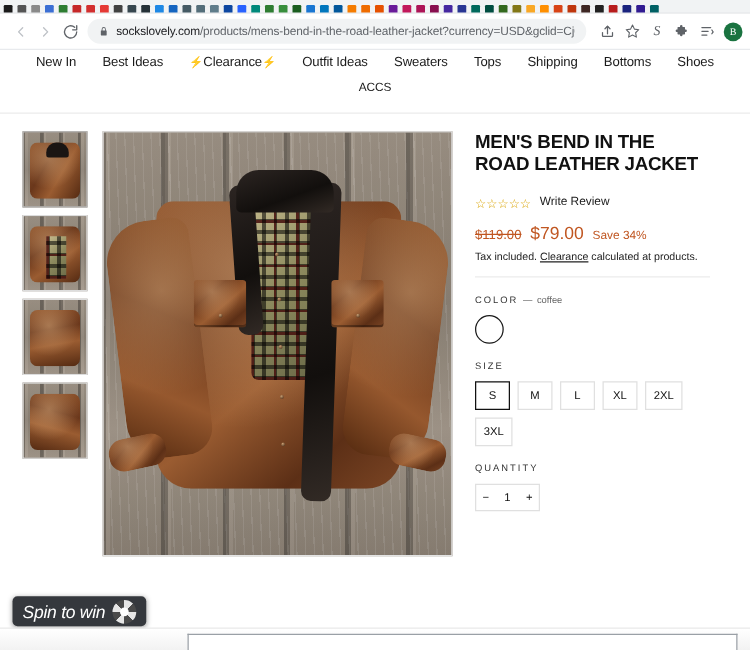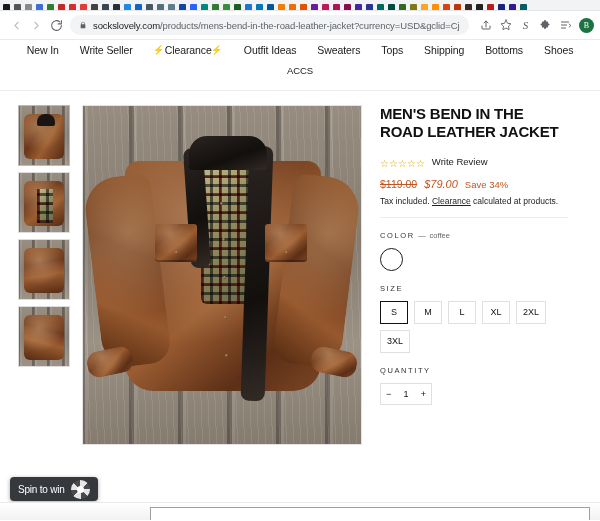--- a/index.html
+++ b/index.html
@@ -152,21 +152,21 @@
   .ptitle{
     font-size:15px; font-weight:700; line-height:1.22; color:#111;
     letter-spacing:-0.2px; text-transform:uppercase;
   }
   .rating{ display:flex; align-items:center; margin-top:11px; gap:2px; }
   .star{ font-size:10px; color:#d9a300; line-height:1; }
   .write-rev{ font-size:9.5px; color:#1a1a1a; margin-left:5px; }
 
   .prices{ margin-top:7px; display:flex; align-items:baseline; gap:7px; }
   .p-was{ font-size:10.5px; color:#c05621; text-decoration:line-through; }
-  .p-now{ font-size:11px; color:#c05621;font-style:italic; }
+  .p-now{ font-size:14px; color:#c05621; }
   .p-save{ font-size:9.5px; color:#c05621; }
 
   .taxline{ margin-top:6px; font-size:8.5px; color:#222; }
   .taxline u{ text-decoration:underline; }
 
   .hr{ height:1px; background:#ececec; margin:11px 0 0; }
 
   .opt-label{
     font-size:7.5px; letter-spacing:1.6px; color:#333; margin-top:13px;
     text-transform:uppercase;
@@ -194,21 +194,21 @@
     padding:0 5px; font-size:9px; color:#111;
   }
   .qty .num{ font-size:9px; }
 
   
   .spin{
     position:absolute; left:10px; bottom:19px; height:24px;
     background:#35383d; border-radius:4px; display:flex; align-items:center;
     padding:0 8px; box-shadow:0 1px 4px rgba(0,0,0,.35);
   }
-  .spin-label{ font-size:10px; color:#fff; letter-spacing:-0.2px; }
+  .spin-label{ font-size:14px; color:#fff; letter-spacing:-0.2px;font-style:italic; }
   .spin-wheel{
     width:19px; height:19px; border-radius:50%; margin-left:6px;
     background:conic-gradient(#e6e6e6 0 45deg,#4a4a4a 45deg 90deg,
       #e6e6e6 90deg 135deg,#4a4a4a 135deg 180deg,
       #e6e6e6 180deg 225deg,#4a4a4a 225deg 270deg,
       #e6e6e6 270deg 315deg,#4a4a4a 315deg 360deg);
     position:relative;
   }
   .spin-wheel::after{
     content:""; position:absolute; left:50%; top:50%; width:7px; height:7px;
@@ -435,21 +435,21 @@
     </div>
     <div class="profile">B</div>
   </div>
 
   <div class="site">
 
 
     <div class="navbar">
       <div class="nav-row" id="nav-primary">
           <span class="nav-item">New In</span>
-          <span class="nav-item">Write Seller</span>
+          <span class="nav-item">Best Ideas</span>
           <span class="nav-item clearance">
             <span class="bolt">⚡</span>
             <span>Clearance</span>
             <span class="bolt">⚡</span>
           </span>
           <span class="nav-item">Outfit Ideas</span>
           <span class="nav-item">Sweaters</span>
           <span class="nav-item">Tops</span>
           <span class="nav-item">Shipping</span>
           <span class="nav-item">Bottoms</span>

